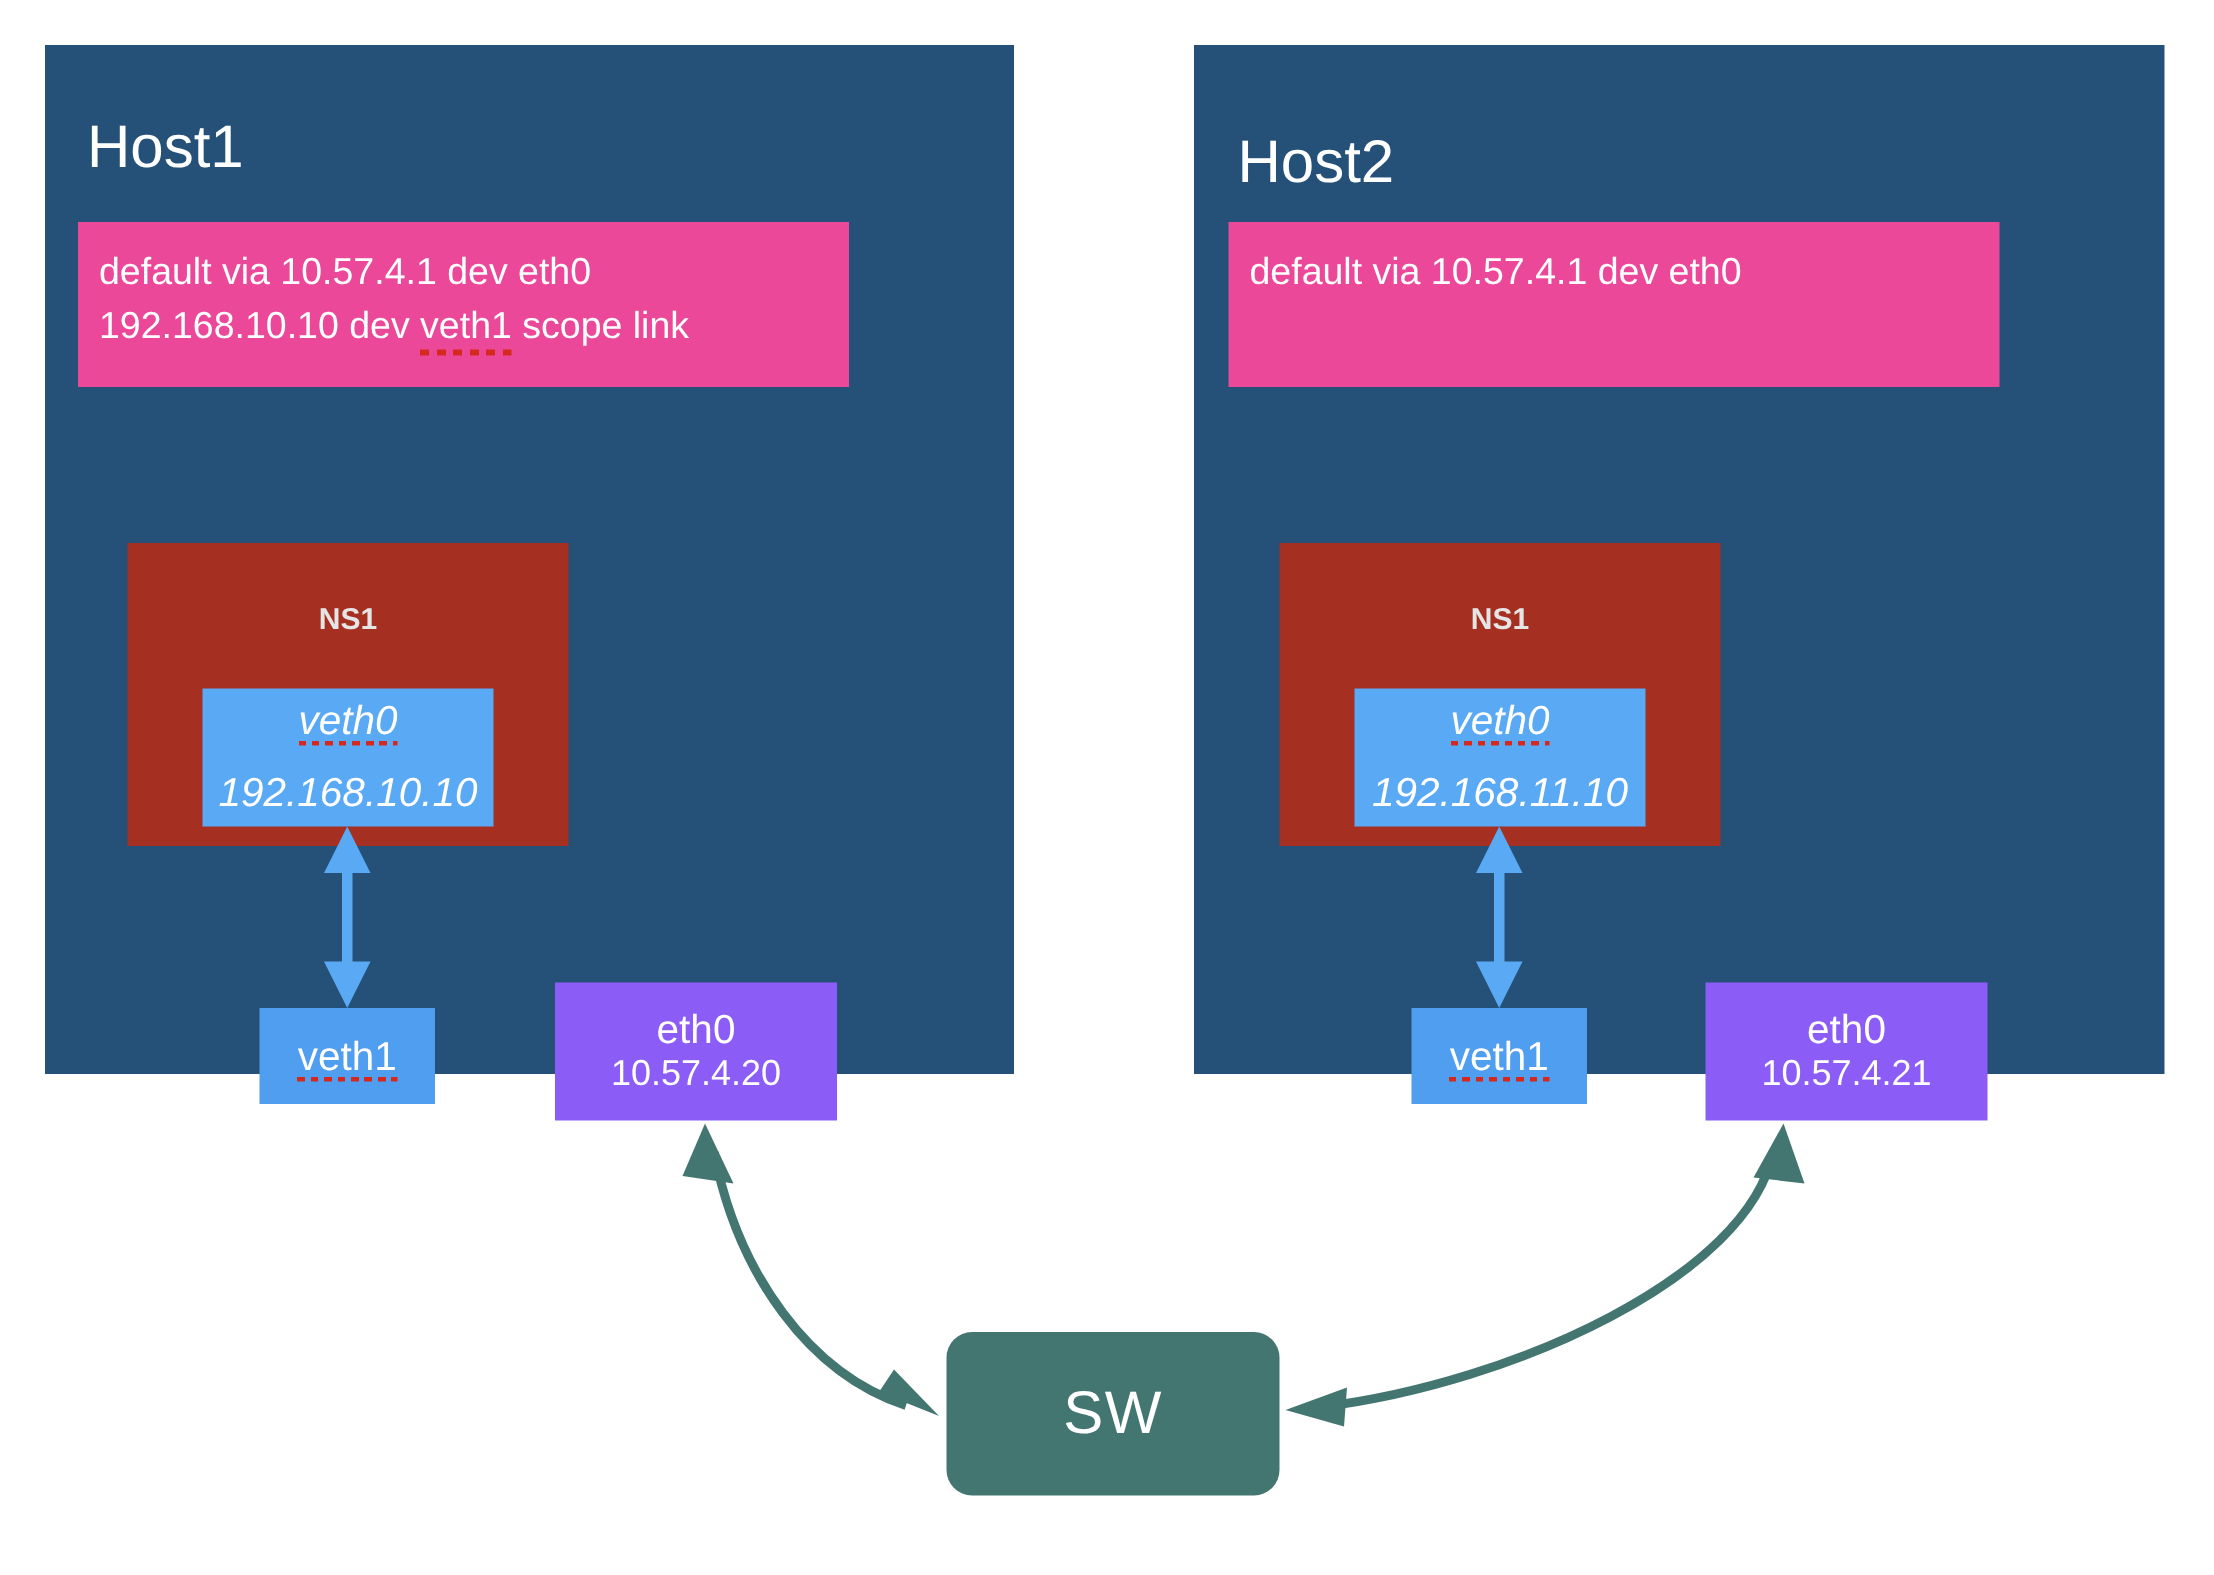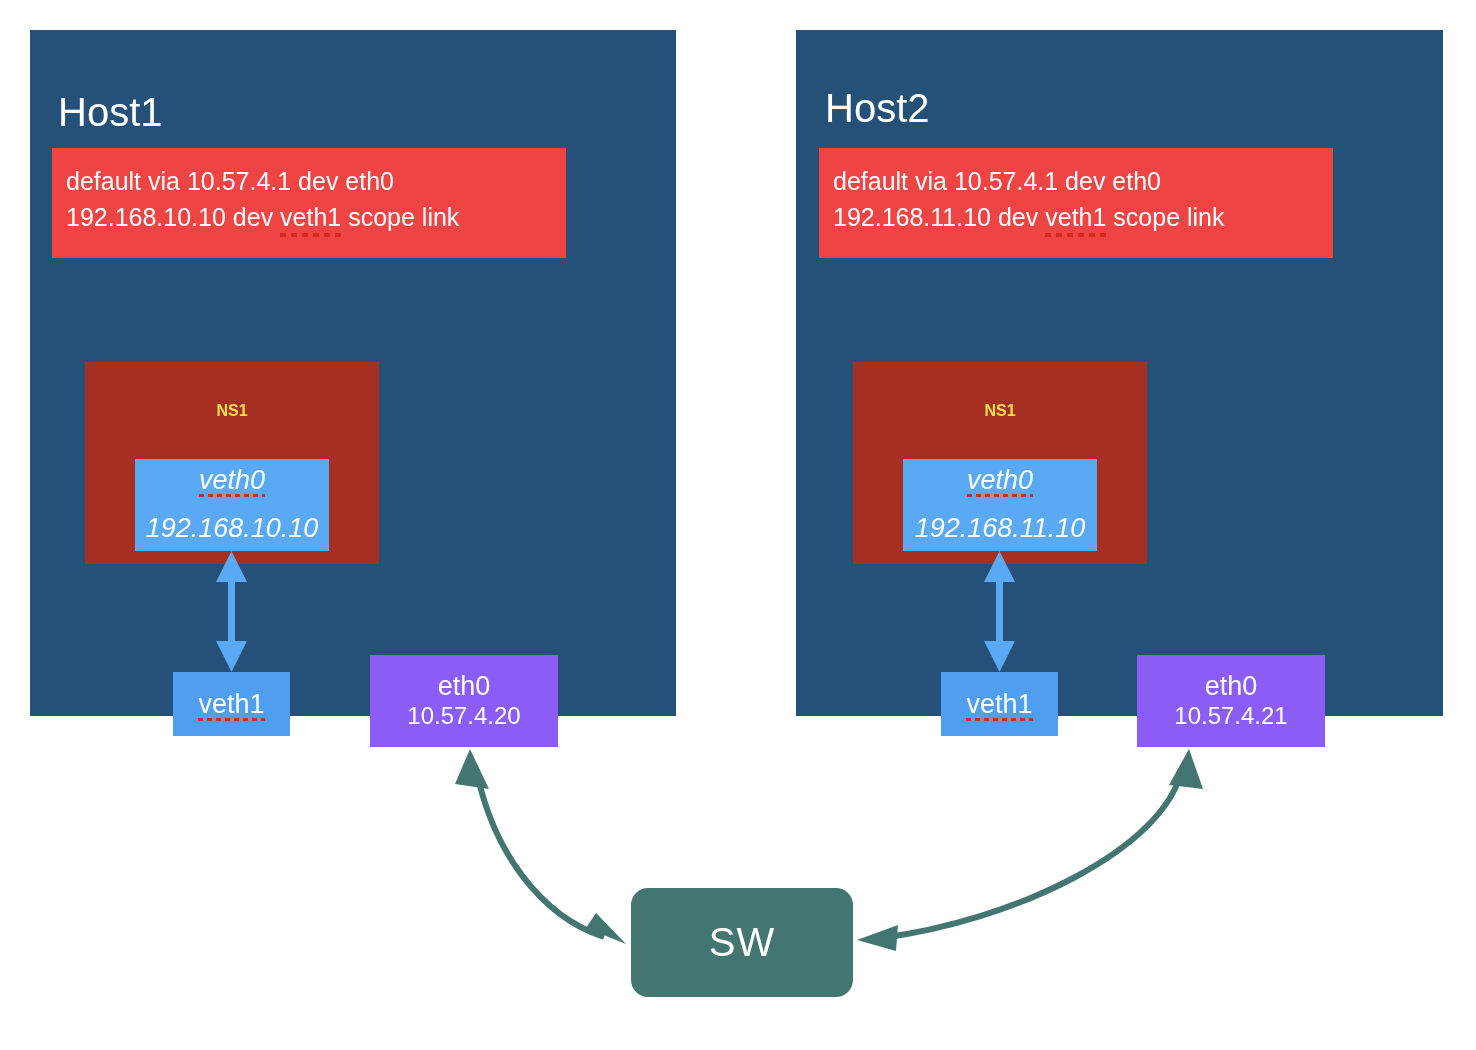--- a/index.html
+++ b/index.html
@@ -31,39 +31,39 @@
   .host-title {
     position: absolute;
     color: #ffffff;
     font-size: 40px;
     font-weight: 400;
     letter-spacing: 0px;
     line-height: 1;
     white-space: nowrap;
   }
   .route-box {
-    background: #ef4444;
+    background: #ec4899;
     padding: 16px 14px 0 14px;
   }
   .route-line {
     color: #ffffff;
     font-size: 25px;
     line-height: 1.42;
     white-space: nowrap;
   }
   .ns-box {
     background: #a52f21;
   }
   .ns-label {
     position: absolute;
     left: 0;
     right: 0;
     text-align: center;
-    color: #fde047;
-    font-size: 16px;
+    color: #e5e5e5;
+    font-size: 20px;
     font-weight: 700;
   }
   .veth0-box {
     background: #5aa9f4;
     display: flex;
     flex-direction: column;
     align-items: center;
     justify-content: center;
     font-style: italic;
   }
@@ -152,21 +152,21 @@
     pointer-events: none;
   }
 </style>
 </head>
 <body>
 
 <div id="canvas">
 
   <div class="box host-box" style="left:30px; top:30px; width:646px; height:686px;"></div>
 
-  <div class="host-title" style="left:58px; top:92px;">Host1</div>
+  <div class="host-title" style="left:58px; top:78px;">Host1</div>
 
   <div class="box route-box" style="left:52px; top:148px; width:514px; height:110px;">
     <div class="route-line">default via 10.57.4.1 dev eth0</div>
     <div class="route-line"><span>192.168.10.10 dev </span><span class="spell">veth1</span><span> scope link</span></div>
   </div>
 
   <div class="box ns-box" style="left:85px; top:362px; width:294px; height:202px;">
     <div class="ns-label" style="top:40px;">NS1</div>
   </div>
 
@@ -183,21 +183,20 @@
     <div class="eth-name">eth0</div>
     <div class="eth-ip">10.57.4.20</div>
   </div>
 
   <div class="box host-box" style="left:796px; top:30px; width:647px; height:686px;"></div>
 
   <div class="host-title" style="left:825px; top:88px;">Host2</div>
 
   <div class="box route-box" style="left:819px; top:148px; width:514px; height:110px;">
     <div class="route-line">default via 10.57.4.1 dev eth0</div>
-    <div class="route-line"><span>192.168.11.10 dev </span><span class="spell">veth1</span><span> scope link</span></div>
   </div>
 
   <div class="box ns-box" style="left:853px; top:362px; width:294px; height:202px;">
     <div class="ns-label" style="top:40px;">NS1</div>
   </div>
 
   <div class="box veth0-box" style="left:903px; top:459px; width:194px; height:92px;">
     <div class="veth0-name spell spell-sm">veth0</div>
     <div class="veth0-ip">192.168.11.10</div>
   </div>

